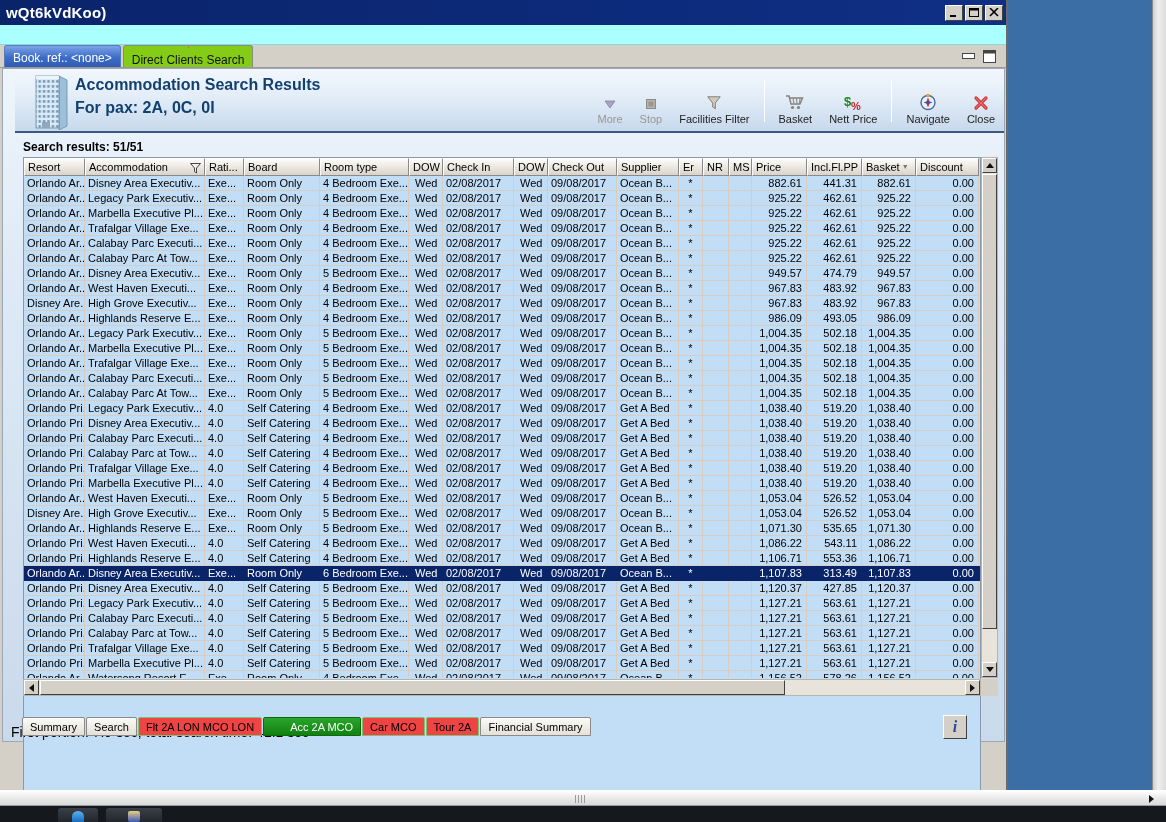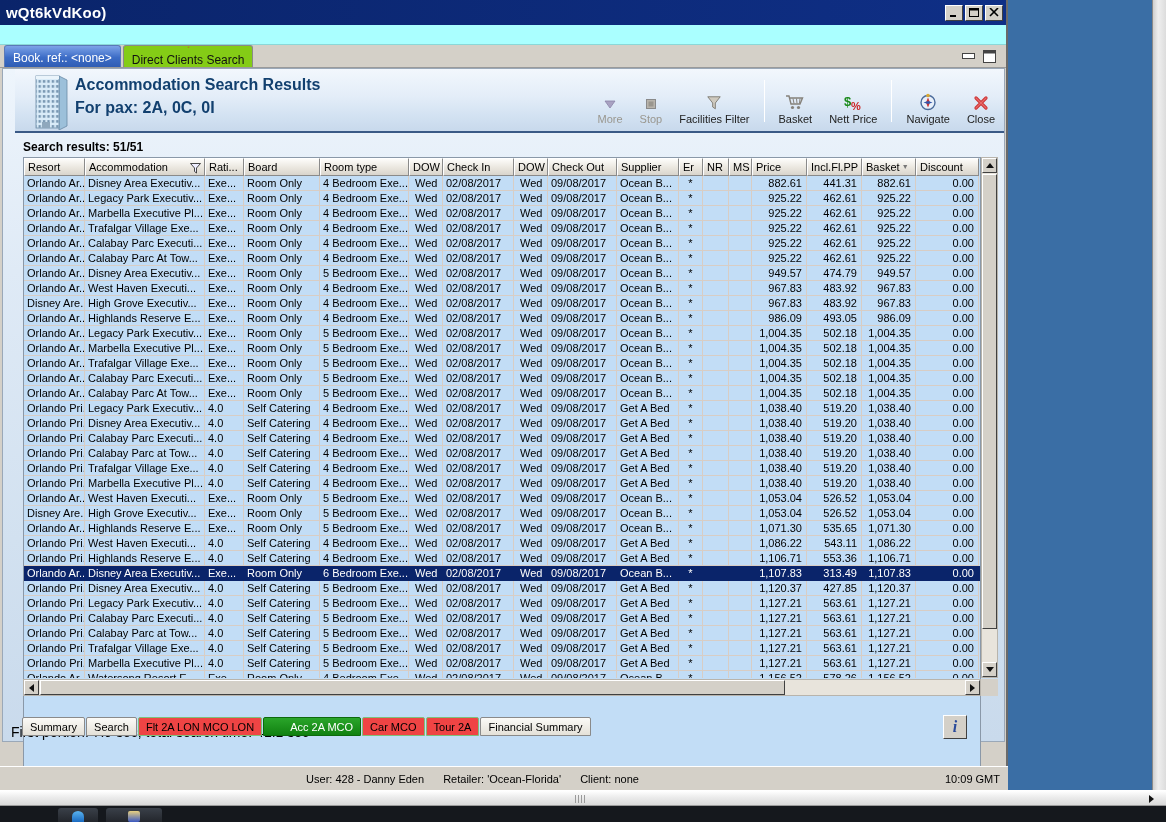--- a/index.html
+++ b/index.html
@@ -955,28 +955,20 @@
   <div class="bottom-tabs">
     <div class="btab plain">Summary</div>
     <div class="btab plain">Search</div>
     <div class="btab green-light">Flt 2A LON MCO LON</div>
     <div class="btab green-dark">Acc 2A MCO</div>
     <div class="btab green-light">Car MCO</div>
     <div class="btab green-light">Tour 2A</div>
     <div class="btab plain">Financial Summary</div>
   </div>
 
-  <div class="statusbar">
-    <span class="status-center">
-      <span>User: 428 - Danny Eden</span>
-      <span>Retailer: 'Ocean-Florida'</span>
-      <span>Client: none</span>
-    </span>
-    <span class="status-time">10:09 GMT</span>
-  </div>
 </div>
 
 <div class="right-strip"></div>
 
 <div class="grip-bar">
   <span class="grip"></span>
   <span class="grip-arrow arr right"></span>
 </div>
 
 <div class="taskbar">

